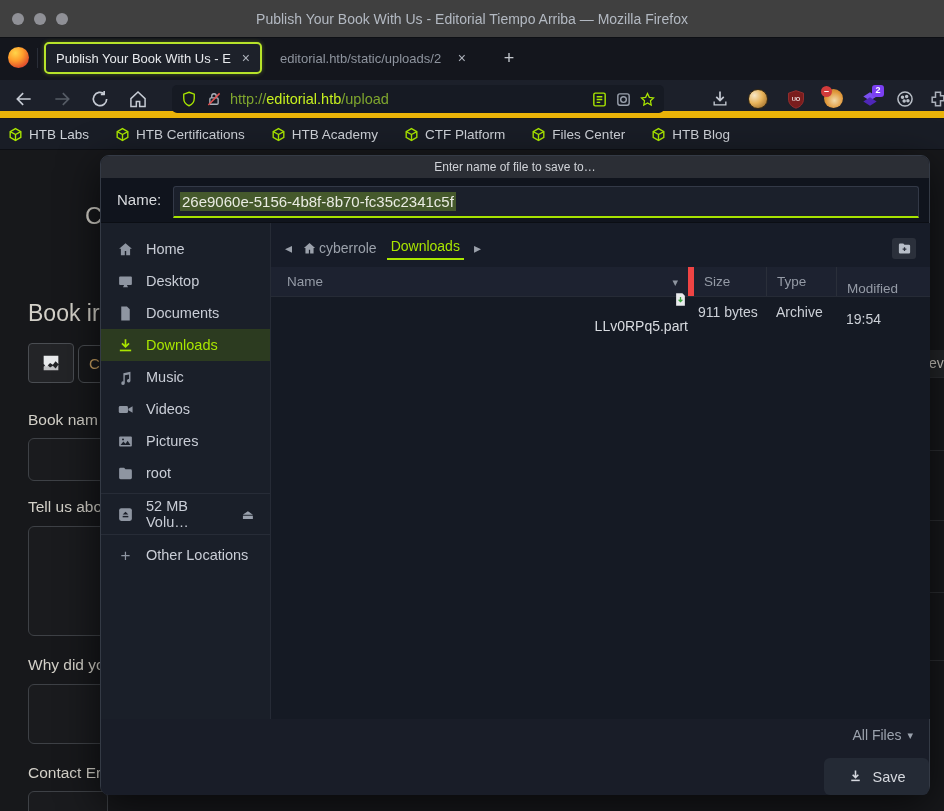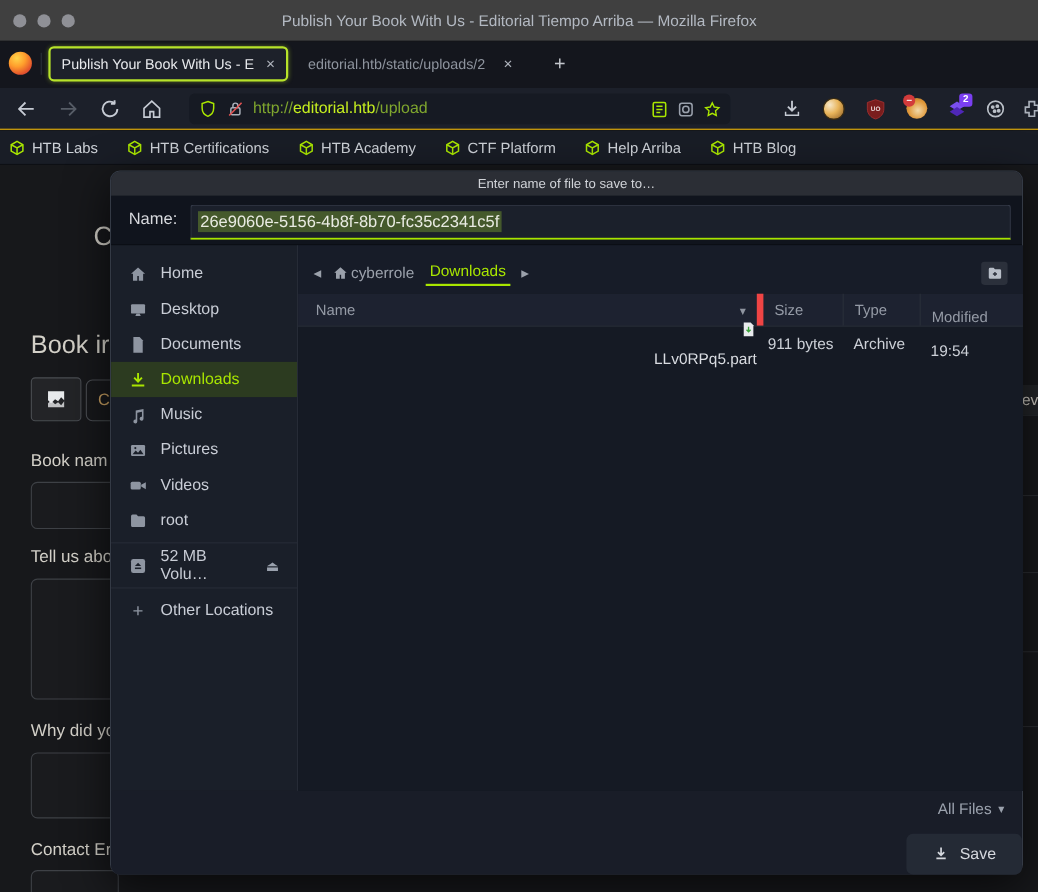--- a/index.html
+++ b/index.html
@@ -26,21 +26,21 @@
   .tab.active { left:44px; width:218px; background:#1d212a; border:2px solid #b7e32a;
                 color:#e7e9ec; box-shadow:0 0 4px rgba(183,227,42,.35); }
   .tab.inactive { left:270px; width:206px; color:#8e949e; }
   .tab .tab-label { flex:1; white-space:nowrap; overflow:hidden; }
   .tab .tab-close { margin-left:8px; color:#aeb3bc; font-size:14px; }
   .newtab-btn { left:498px; top:10px; width:22px; height:22px; color:#c3c7cd; font-size:18px;
                 text-align:center; line-height:21px; }
 
   
   .toolbar { left:0; top:80px; width:944px; height:38px; background:#1c202a;
-             border-bottom:1px solid #eab308; }
+             border-bottom:7px solid #eab308; }
   .nav-btn { top:9px; width:20px; height:20px; color:#c6cbd4; }
   .nav-btn.dim { color:#565c66; }
   .urlfield { left:172px; top:5px; width:492px; height:28px; background:#161a23;
               border-radius:5px; display:flex; align-items:center; padding:0 8px; gap:7px; }
   .url-text { font-size:14.5px; white-space:nowrap; flex:1; }
   .url-scheme, .url-path { color:#7fa62e; }
   .url-host { color:#c6ef1f; }
   .ext-icon { top:9px; width:20px; height:20px; }
   .badge { position:absolute; font-size:9px; font-weight:bold; color:#fff;
            border-radius:3px; line-height:11px; text-align:center; }
@@ -269,21 +269,21 @@
           <path d="M12 2.5 20.5 7.3v9.4L12 21.5 3.5 16.7V7.3z"></path>
           <path d="M12 21.5V12M12 12 3.5 7.3M12 12l8.5-4.7"></path>
         </svg>
       <span>CTF Platform</span>
     </span>
     <span class="bm-item">
       <svg viewBox="0 0 24 24" width="15" height="15" fill="none" stroke="#a9e600" stroke-width="2.2">
           <path d="M12 2.5 20.5 7.3v9.4L12 21.5 3.5 16.7V7.3z"></path>
           <path d="M12 21.5V12M12 12 3.5 7.3M12 12l8.5-4.7"></path>
         </svg>
-      <span>Help Arriba</span>
+      <span>Files Center</span>
     </span>
     <span class="bm-item">
       <svg viewBox="0 0 24 24" width="15" height="15" fill="none" stroke="#a9e600" stroke-width="2.2">
           <path d="M12 2.5 20.5 7.3v9.4L12 21.5 3.5 16.7V7.3z"></path>
           <path d="M12 21.5V12M12 12 3.5 7.3M12 12l8.5-4.7"></path>
         </svg>
       <span>HTB Blog</span>
     </span>
   </div>
 
@@ -368,35 +368,35 @@
         <span class="si-icon">
             <svg viewBox="0 0 24 24" width="17" height="17" fill="currentColor">
               <path d="M9 18.5V6l10-2v12.5a2.5 2.5 0 1 1-2-2.45V7.6l-6 1.2v11.15A2.5 2.5 0 1 1 9 17.5z"></path>
             </svg>
           </span>
         <span>Music</span>
       </div>
       <div class="side-item">
         <span class="si-icon">
             <svg viewBox="0 0 24 24" width="17" height="17" fill="currentColor">
+              <rect x="2.5" y="7" width="13" height="10" rx="2"></rect>
+              <path d="M16 11l6-3.5v9L16 13z"></path>
+            </svg>
+          </span>
+        <span>Videos</span>
+      </div>
+      <div class="side-item">
+        <span class="si-icon">
+            <svg viewBox="0 0 24 24" width="17" height="17" fill="currentColor">
               <rect x="3" y="5" width="18" height="14" rx="1.5"></rect>
               <path d="M5 17l4-5 3 3 3-4 4 6z" fill="#1a1f29"></path>
               <circle cx="8.5" cy="9" r="1.4" fill="#1a1f29"></circle>
             </svg>
           </span>
         <span>Pictures</span>
-      </div>
-      <div class="side-item">
-        <span class="si-icon">
-            <svg viewBox="0 0 24 24" width="17" height="17" fill="currentColor">
-              <rect x="2.5" y="7" width="13" height="10" rx="2"></rect>
-              <path d="M16 11l6-3.5v9L16 13z"></path>
-            </svg>
-          </span>
-        <span>Videos</span>
       </div>
       <div class="side-item">
         <span class="si-icon">
             <svg viewBox="0 0 24 24" width="17" height="17" fill="currentColor">
               <path d="M3 6a2 2 0 0 1 2-2h5l2 2h7a2 2 0 0 1 2 2v10a2 2 0 0 1-2 2H5a2 2 0 0 1-2-2z"></path>
             </svg>
           </span>
         <span>root</span>
       </div>
       <div class="side-div"></div>

